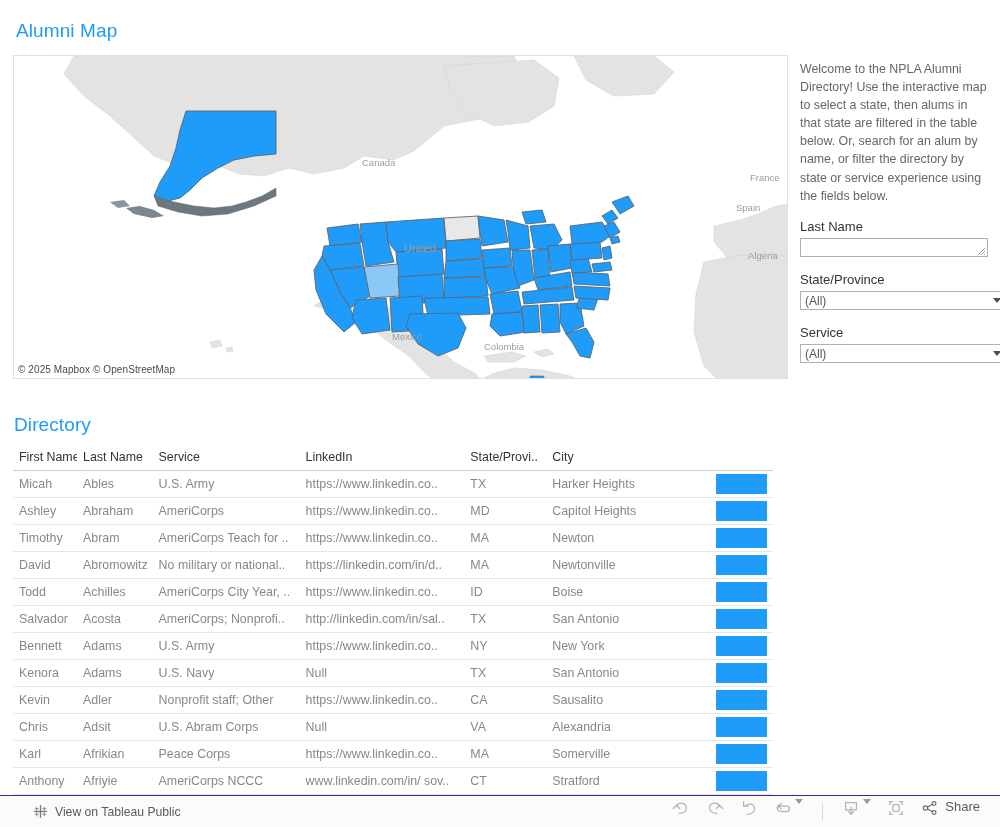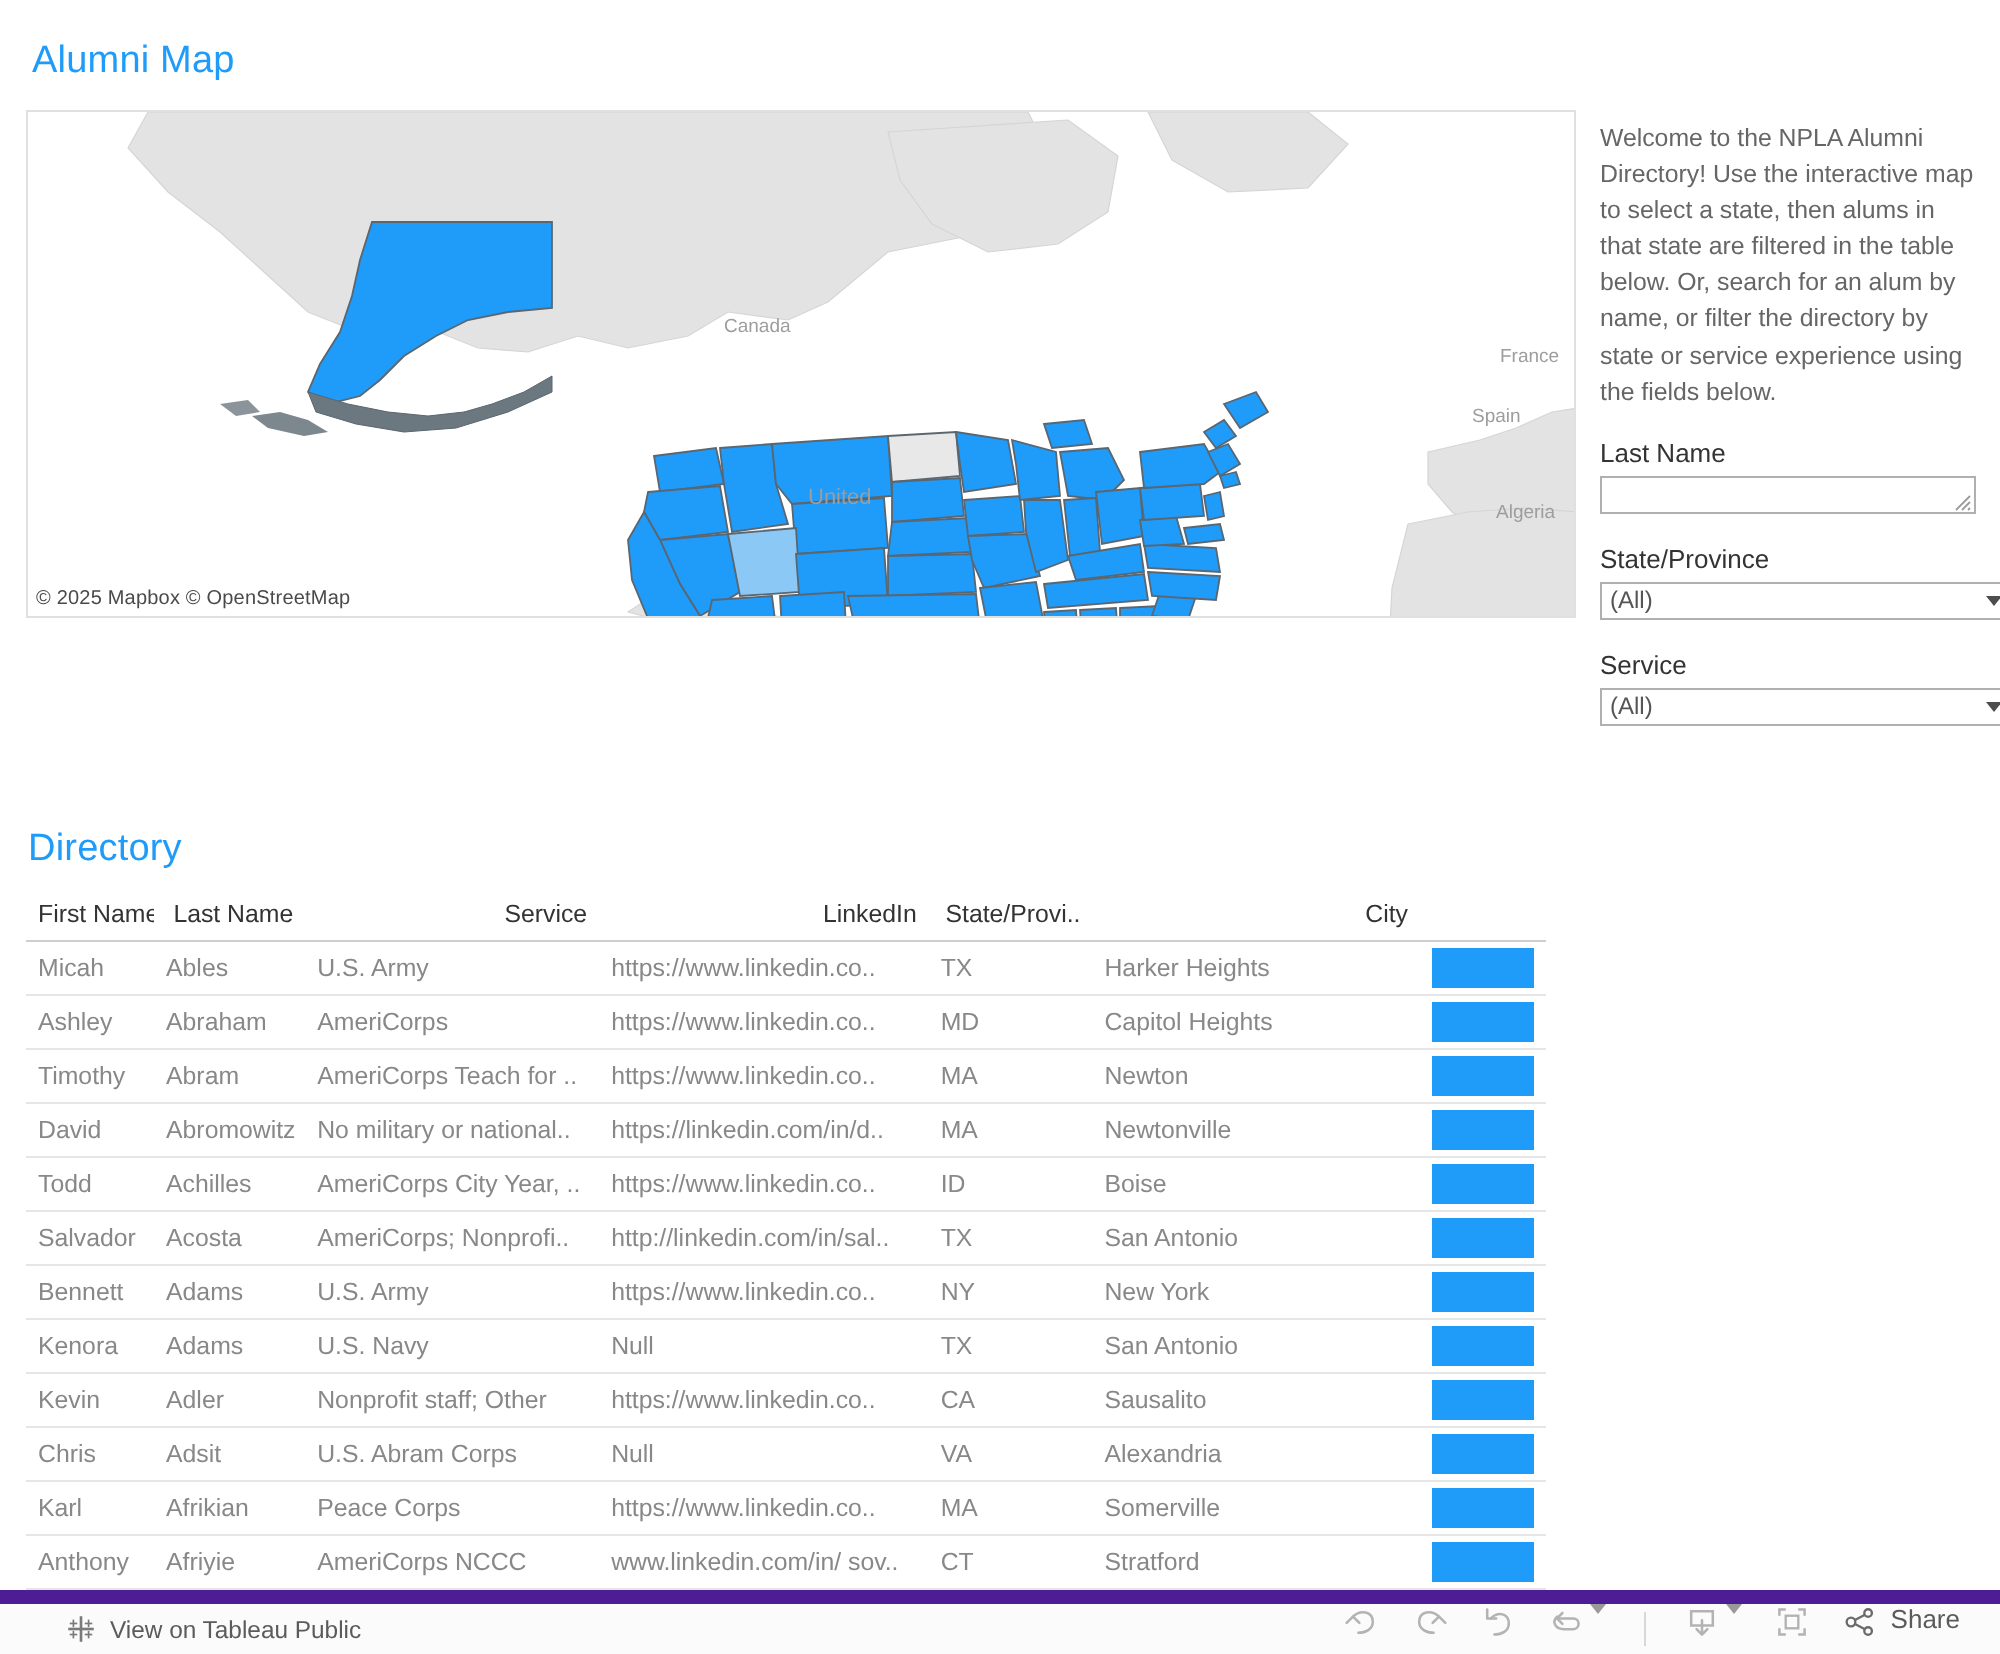--- a/index.html
+++ b/index.html
@@ -37,21 +37,21 @@
     left: 14px;
     top: 414px;
   }
 
   
   .map-wrap {
     position: absolute;
     left: 13px;
     top: 55px;
     width: 775px;
-    height: 254px;
+    height: 324px;
     background: #e8e8e8;
     overflow: hidden;
     border: 1px solid #e0e0e0;
     box-sizing: border-box;
   }
   .map-svg { display: block; }
   .attribution {
     position: absolute;
     left: 0px;
     bottom: 0px;
@@ -142,21 +142,21 @@
   }
   table.directory {
     border-collapse: collapse;
     width: 760px;
     table-layout: fixed;
   }
   table.directory th {
     font-size: 12.4px;
     font-weight: normal;
     color: #333333;
-    text-align: right;
+    text-align: left;
     padding: 2px 6px 6px 6px;
     border-bottom: 1px solid #cfcfcf;
     white-space: nowrap;
     overflow: hidden;
   }
   table.directory td {
     font-size: 12.4px;
     color: #888888;
     padding: 3px 6px;
     border-bottom: 1px solid #e6e6e6;
@@ -183,21 +183,21 @@
   col.c-sw     { width: 60px; }
 
   
   .toolbar {
     position: absolute;
     left: 0;
     bottom: 0;
     width: 1000px;
     height: 32px;
     background: #fbfbfb;
-    border-top: 7px solid #4c1d95;
+    border-top: 1px solid #4c1d95;
     display: flex;
     align-items: center;
     box-sizing: border-box;
   }
   .tb-left {
     display: flex;
     align-items: center;
     margin-left: 33px;
     gap: 7px;
     cursor: pointer;

